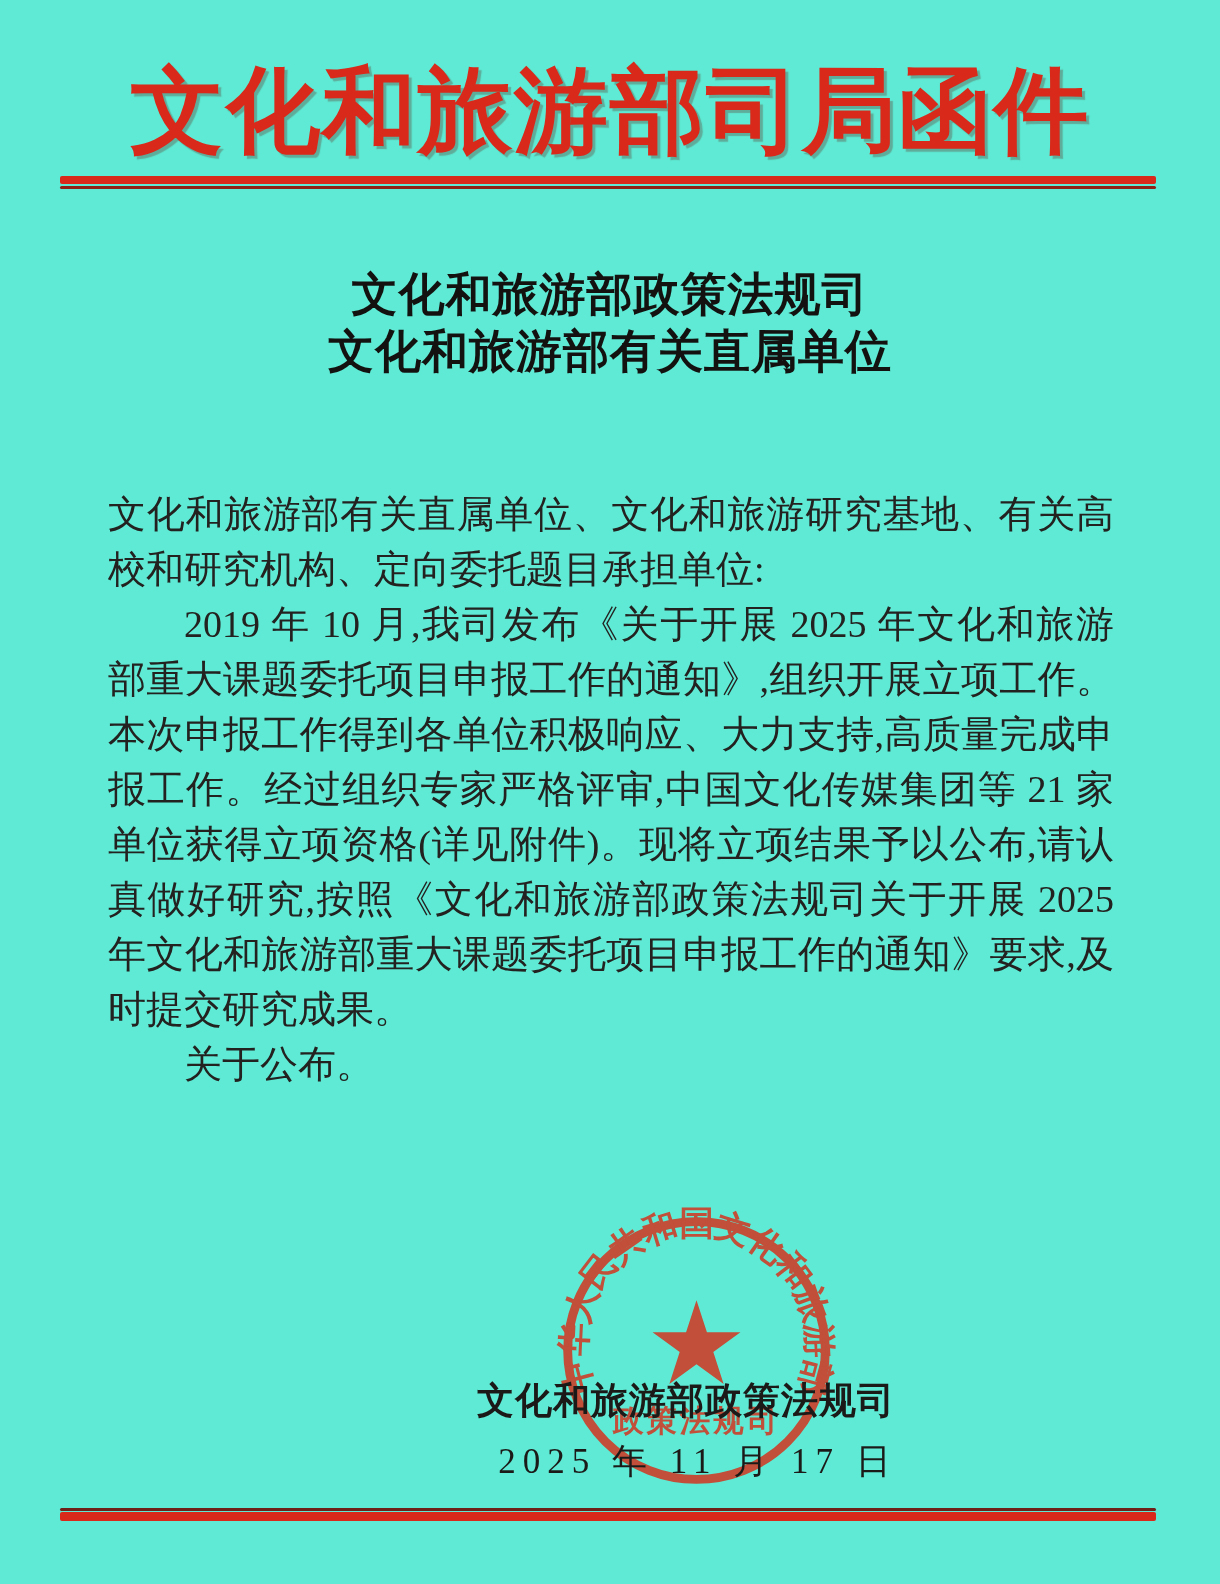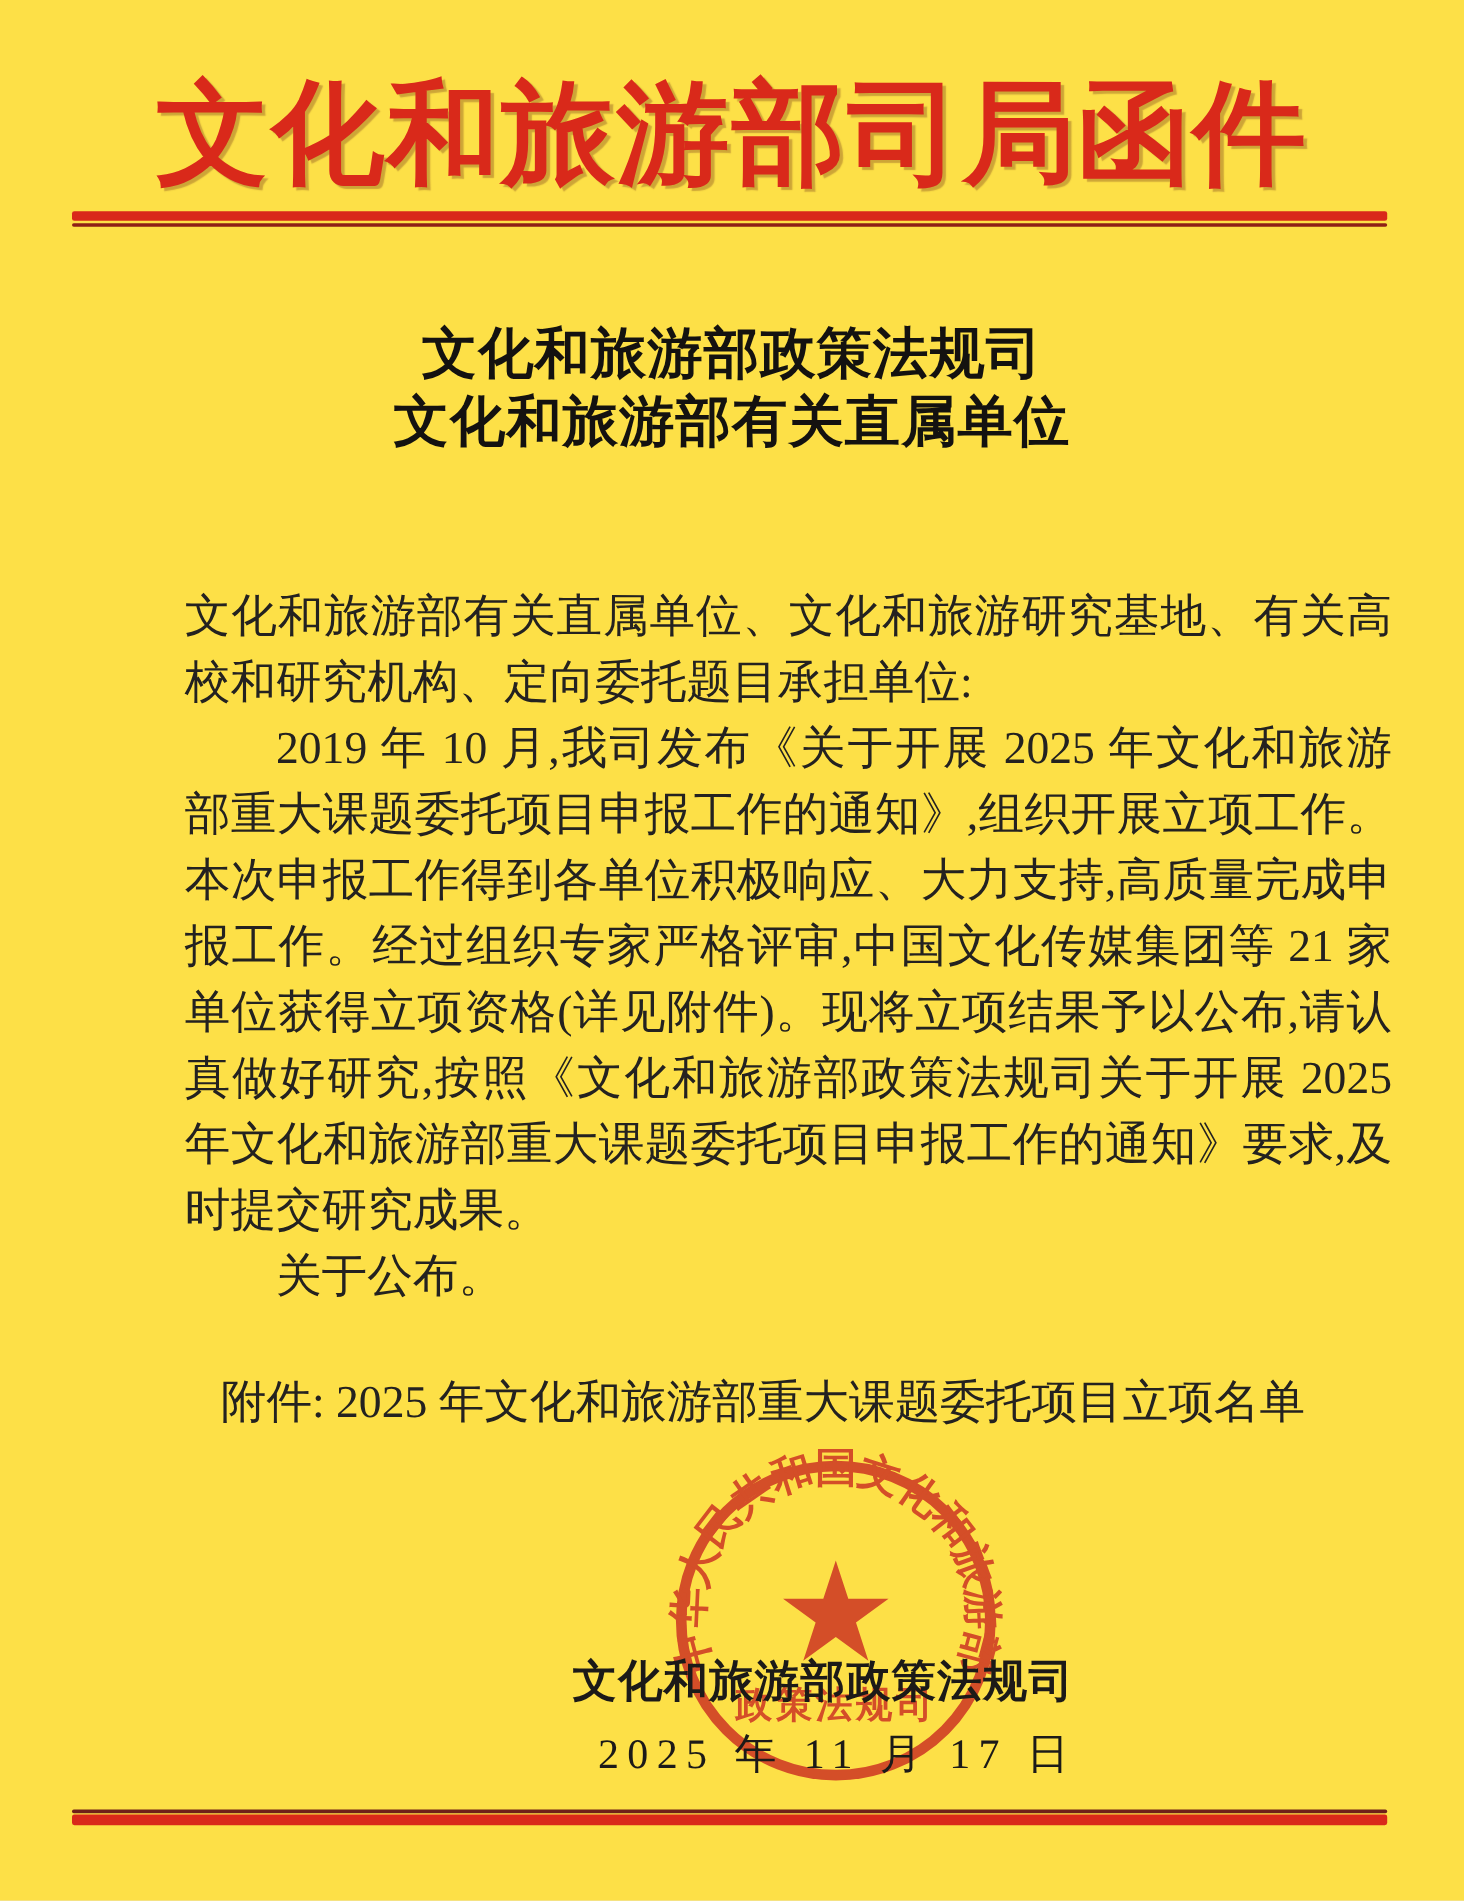--- a/index.html
+++ b/index.html
@@ -2,21 +2,21 @@
 <html><head>
 <meta charset="utf-8">
 <style>
   * { margin: 0; padding: 0; box-sizing: border-box; }
   html, body { background: #e8e6e3; }
   .page {
     position: relative;
     width: 1220px;
     height: 1584px;
     margin: 0 auto;
-    background: #fde047;
+    background: #5eead4;
     overflow: hidden;
     font-family: "Liberation Serif", "DejaVu Serif", serif;
     color: #1f1d1c;
   }
   
   .letterhead {
     position: absolute;
     top: 48px; left: 0; width: 100%;
     text-align: center;
     font-size: 94px;
@@ -45,21 +45,20 @@
   }
   
   .body-text {
     position: absolute;
     top: 487px; left: 108px; width: 1006px;
     font-size: 38px;
     line-height: 55px;
     text-align: justify;
     text-justify: inter-ideograph;
     color: #242220;
-    margin-left: 46px;
   }
   .body-text p.indent { text-indent: 2em; }
   .attachment {
     position: absolute;
     top: 1143px; left: 108px; width: 1006px;
     font-size: 38px;
     color: #242220;
     text-indent: 2em;
     white-space: nowrap;
   }
@@ -118,21 +117,20 @@
     <div>文化和旅游部政策法规司</div>
     <div>文化和旅游部有关直属单位</div>
   </div>
 
   <div class="body-text">
     <p>文化和旅游部有关直属单位、文化和旅游研究基地、有关高校和研究机构、定向委托题目承担单位:</p>
     <p class="indent">2019 年 10 月,我司发布《关于开展 2025 年文化和旅游部重大课题委托项目申报工作的通知》,组织开展立项工作。本次申报工作得到各单位积极响应、大力支持,高质量完成申报工作。经过组织专家严格评审,中国文化传媒集团等 21 家单位获得立项资格(详见附件)。现将立项结果予以公布,请认真做好研究,按照《文化和旅游部政策法规司关于开展 2025 年文化和旅游部重大课题委托项目申报工作的通知》要求,及时提交研究成果。</p>
     <p class="indent">关于公布。</p>
   </div>
 
-  <div class="attachment">附件: 2025 年文化和旅游部重大课题委托项目立项名单</div>
 
   <div class="seal">
     <svg viewBox="0 0 300 300" width="295" height="295" xmlns="http://www.w3.org/2000/svg">
       <circle cx="150" cy="150" r="131" fill="none" stroke="#cf3a24" stroke-width="9"></circle>
       <path id="seal-arc" d="M 49 196 A 113 113 0 1 1 251 196" fill="none"></path>
       <text fill="#cf3a24" font-size="35" font-weight="bold" font-family="Liberation Serif, DejaVu Serif, serif">
         <textPath href="#seal-arc" startOffset="6" textLength="448" lengthAdjust="spacing">中华人民共和国文化和旅游部</textPath>
       </text>
       <polygon fill="#cf3a24" points="150,99 160.6,131.4 194.7,131.5 167.1,151.6 177.6,184.0 150,164 122.4,184.0 132.9,151.6 105.3,131.5 139.4,131.4"></polygon>
       <text x="150" y="232" text-anchor="middle" fill="#cf3a24" font-size="31" font-weight="bold" letter-spacing="3" font-family="Liberation Serif, DejaVu Serif, serif">政策法规司</text>

